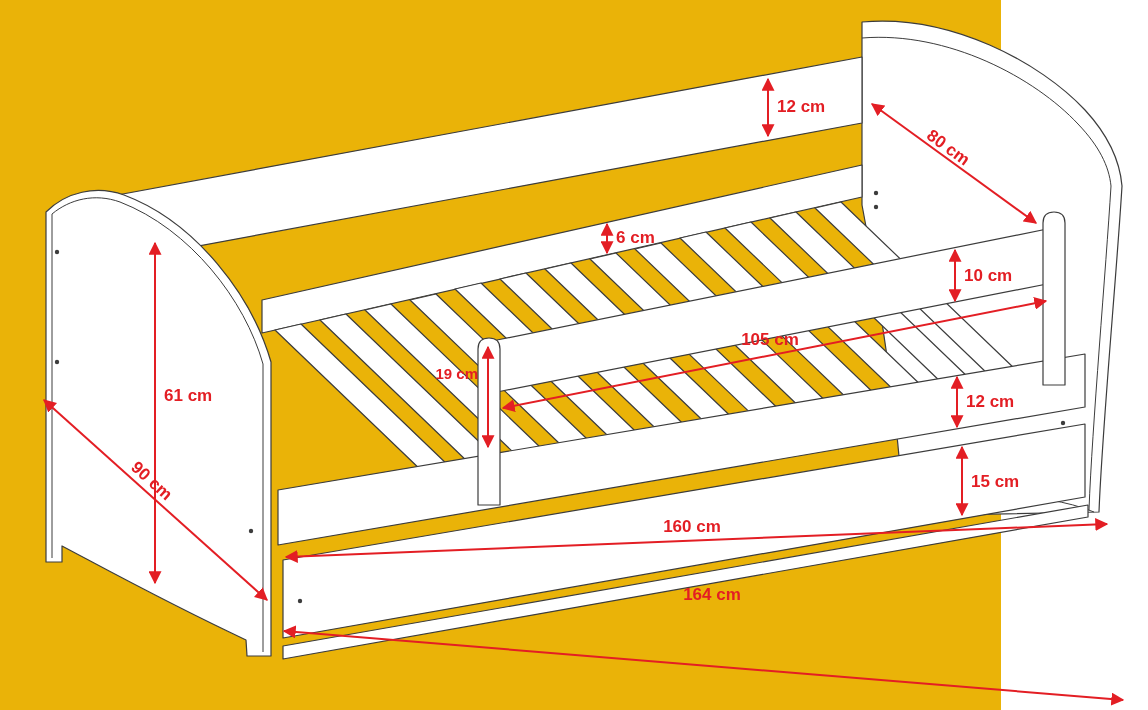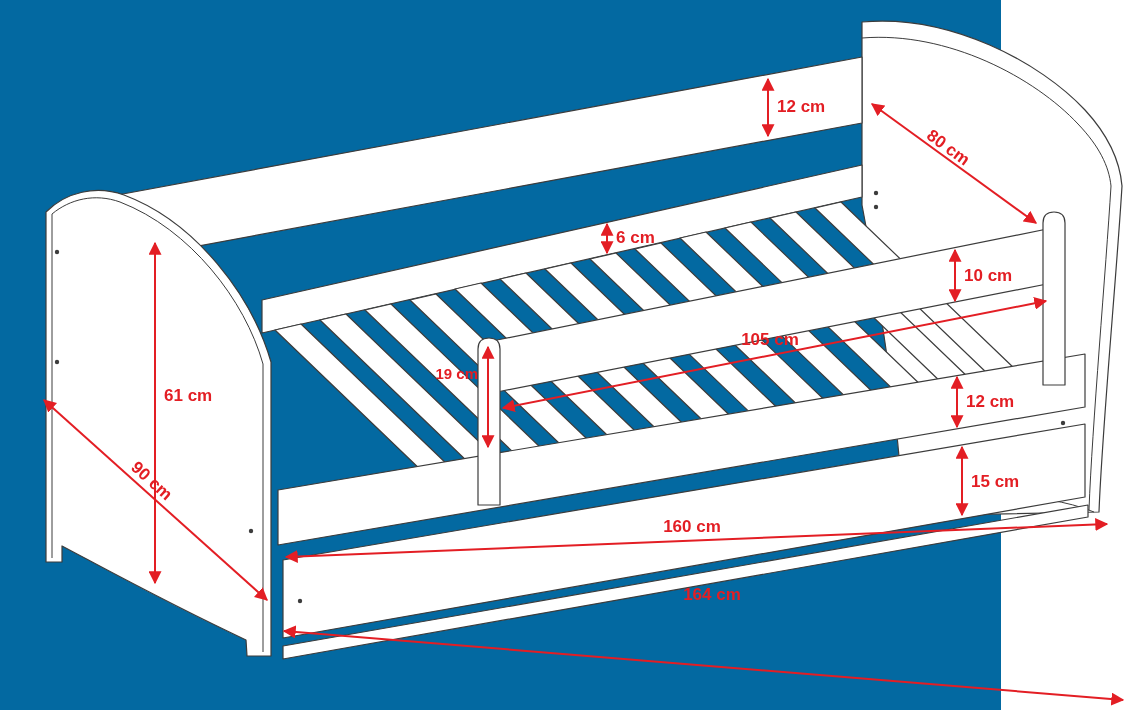--- a/index.html
+++ b/index.html
@@ -8,21 +8,21 @@
     background: #ffffff;
     width: 1148px;
     height: 710px;
     overflow: hidden;
     font-family: "Liberation Sans", sans-serif;
   }
   .stage {
     position: relative;
     width: 1001px;
     height: 710px;
-    background: #0369a1;
+    background: #eab308;
   }
   .panel {
     fill: #ffffff;
     stroke: #3c3c3c;
     stroke-width: 1.2;
     stroke-linejoin: round;
   }
   .thin {
     fill: none;
     stroke: #3c3c3c;

